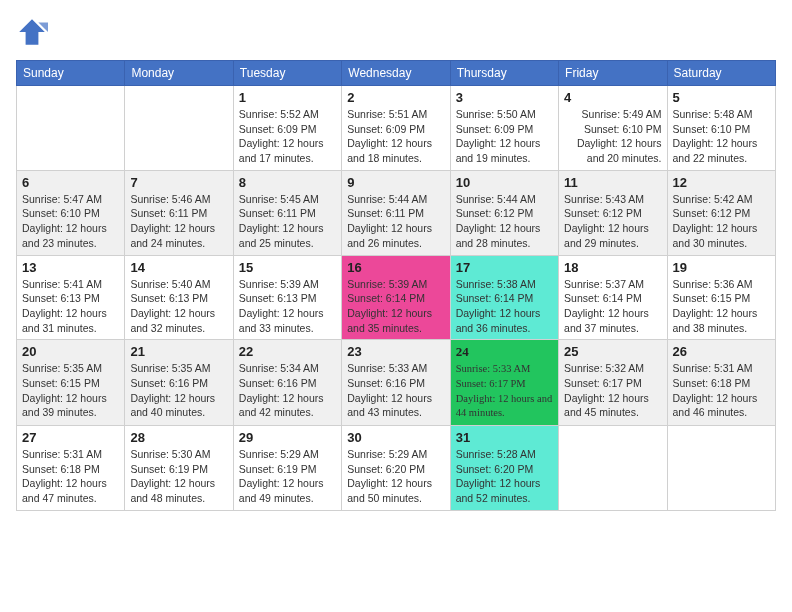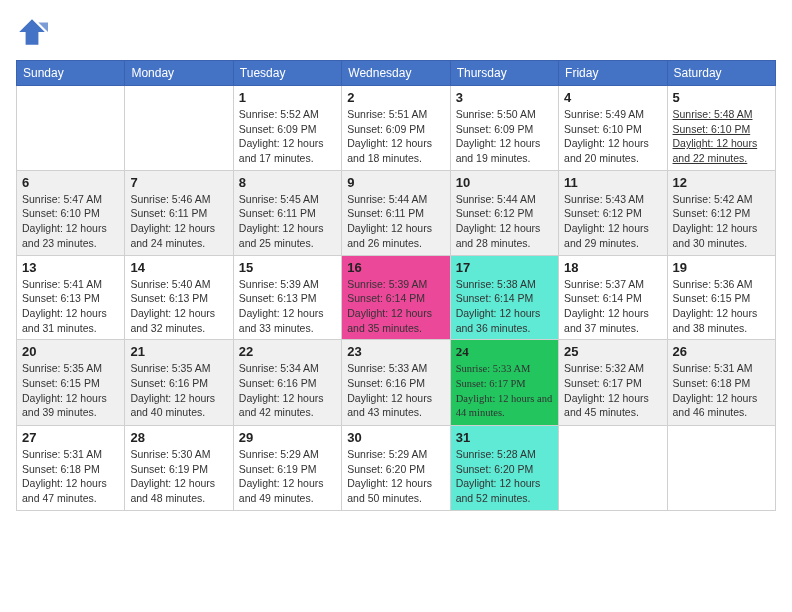--- a/index.html
+++ b/index.html
@@ -142,27 +142,27 @@
 Daylight: 12 hours and 18 minutes.</div>
         </td>
         <td style="background: rgb(255, 255, 255);">
           <div class="day-number">3</div>
           <div class="day-info" style="white-space: pre-line;">Sunrise: 5:50 AM
 Sunset: 6:09 PM
 Daylight: 12 hours and 19 minutes.</div>
         </td>
         <td style="background: rgb(255, 255, 255);">
           <div class="day-number">4</div>
-          <div class="day-info" style="white-space: pre-line;">Sunrise: 5:49 AM
+          <div class="day-info" style="white-space: pre-line; text-align: right;">Sunrise: 5:49 AM
 Sunset: 6:10 PM
 Daylight: 12 hours and 20 minutes.</div>
         </td>
         <td style="background: rgb(255, 255, 255);">
           <div class="day-number">5</div>
-          <div class="day-info" style="white-space: pre-line; text-decoration: underline;">Sunrise: 5:48 AM
+          <div class="day-info" style="white-space: pre-line;">Sunrise: 5:48 AM
 Sunset: 6:10 PM
 Daylight: 12 hours and 22 minutes.</div>
         </td>
       </tr>
       <tr>
         <td style="background: rgb(240, 240, 240);">
           <div class="day-number">6</div>
           <div class="day-info" style="white-space: pre-line;">Sunrise: 5:47 AM
 Sunset: 6:10 PM
 Daylight: 12 hours and 23 minutes.</div>

